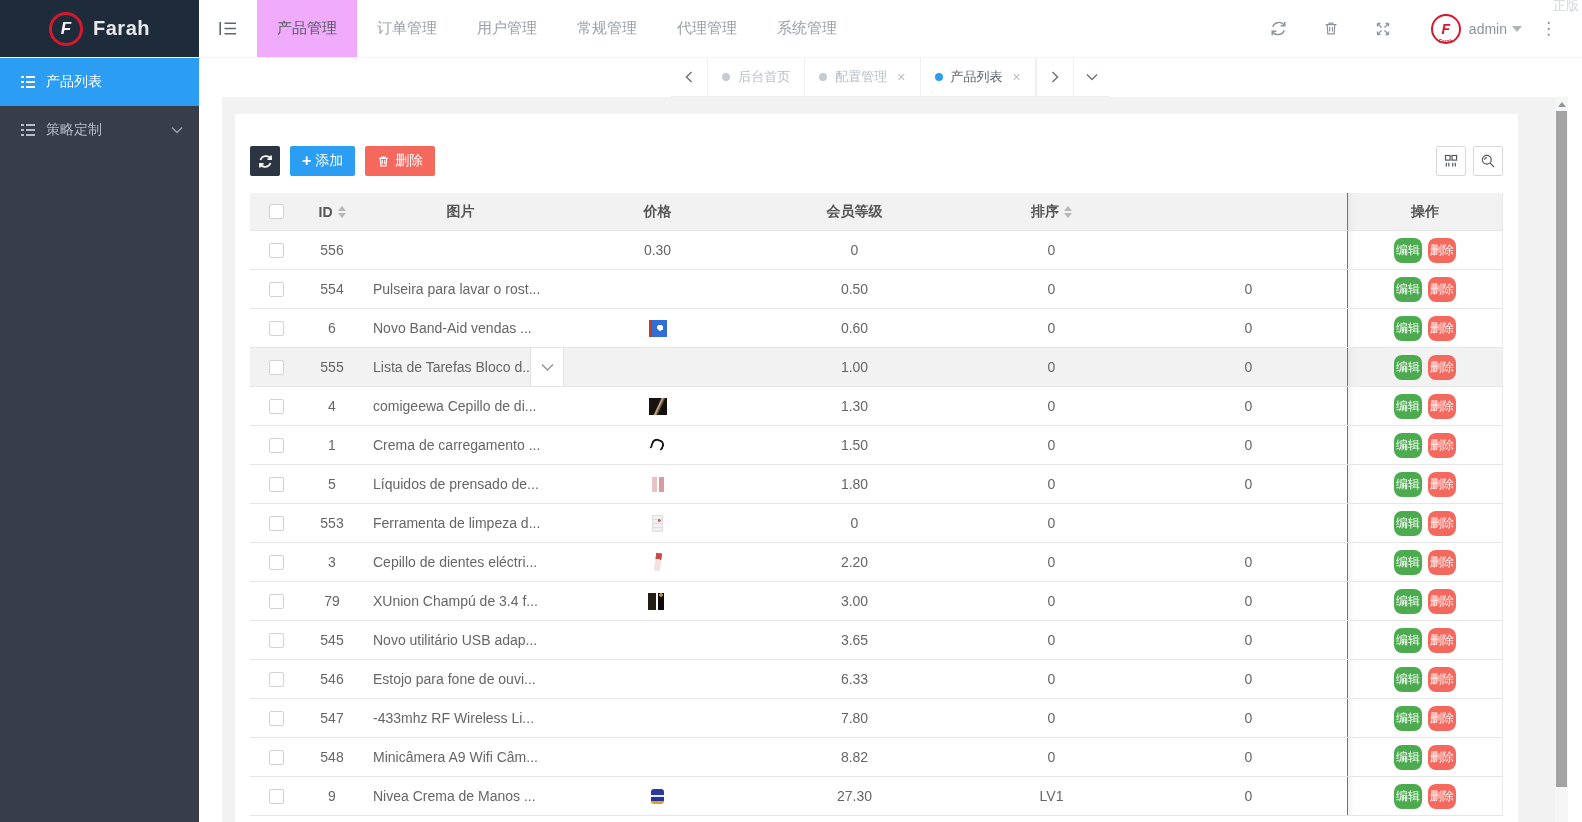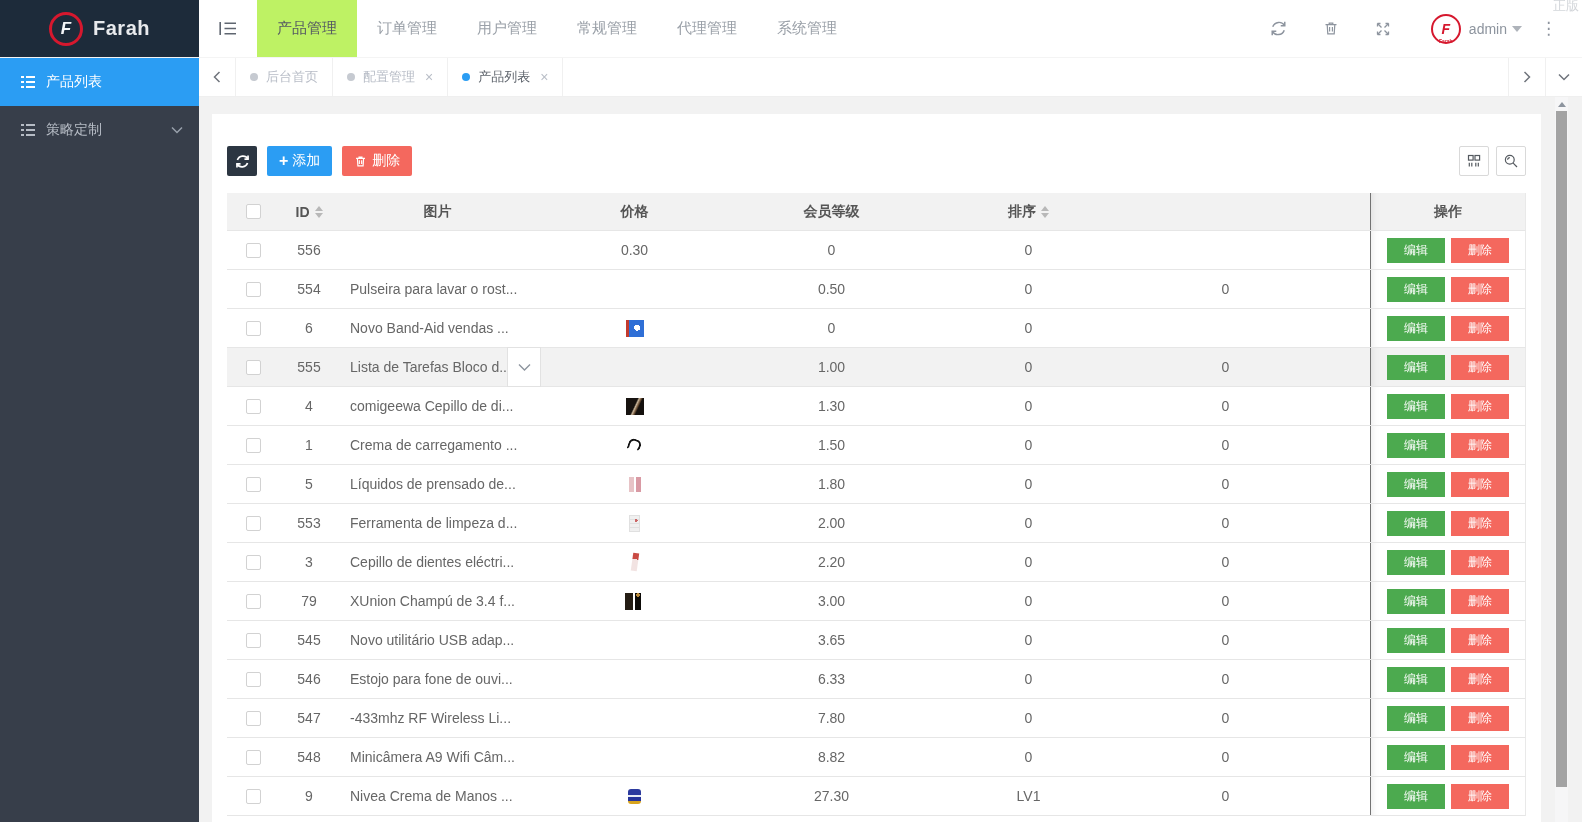--- a/index.html
+++ b/index.html
@@ -18,21 +18,21 @@
     justify-content:center; gap:10px; flex:none; }
   .logo-icon{ width:34px; height:34px; border:3px solid var(--brand-red); border-radius:50%;
     display:flex; align-items:center; justify-content:center; color:#f4f6f8;
     font-weight:bold; font-style:italic; font-size:17px; }
   .logo-text{ color:#e8eaed; font-size:20px; font-weight:bold; letter-spacing:.5px; }
   .fold-btn{ width:58px; display:flex; align-items:center; justify-content:center;
     color:#5f6670; cursor:pointer; flex:none; }
   .top-nav{ display:flex; align-items:stretch; }
   .nav-item{ width:100px; display:flex; align-items:center; justify-content:center;
     font-size:15px; color:#9aa0a8; cursor:pointer; }
-  .nav-item.active{ background:#bef264; color:#565b63; }
+  .nav-item.active{ background:#f0abfc; color:#565b63; }
   .header-right{ margin-left:auto; display:flex; align-items:center; padding-right:14px; }
   .hdr-icon{ padding:0 18px; color:#8d949e; display:flex; align-items:center; cursor:pointer; }
   .avatar{ position:relative; width:30px; height:30px; margin:0 8px 0 22px;
     border:2px solid var(--brand-red); border-radius:50%; display:flex; align-items:center;
     justify-content:center; color:var(--brand-red); font-weight:bold; font-style:italic;
     font-size:14px; flex:none; }
   .avatar-sub{ position:absolute; bottom:-1px; left:0; right:0; text-align:center;
     font-size:5px; font-style:normal; color:var(--brand-red); line-height:4px; }
   .user-name{ color:#8d949e; font-size:14px; margin-right:5px; }
   .caret-down{ width:0; height:0; border-left:5px solid transparent; border-right:5px solid transparent;
@@ -42,21 +42,21 @@
 
   
   .app-body{ display:flex; height:764px; }
   .sidebar{ width:199px; flex:none; background:var(--sidebar-bg); }
   .side-item{ height:48px; display:flex; align-items:center; padding:0 16px 0 20px;
     color:#b6bcc5; font-size:14px; cursor:pointer; }
   .side-item.active{ background:var(--accent); color:#fff; }
   .side-icon{ display:flex; margin-right:10px; }
   .side-arrow{ margin-left:auto; display:flex; color:#98a0ab; }
 
-  .main{ flex:1; display:flex; flex-direction:column; min-width:0; }
+  .main{ flex:1; display:flex; flex-direction:column; min-width:0;align-items:center; }
 
   
   .tabbar{ height:39px; background:#fff; border-bottom:1px solid #efefef;
     display:flex; align-items:stretch; }
   .tab-nav-btn{ width:37px; display:flex; align-items:center; justify-content:center;
     color:#6f747c; cursor:pointer; flex:none; }
   .tab-nav-btn.bordered-r{ border-right:1px solid #f0f0f0; }
   .tab-nav-btn.bordered-l{ border-left:1px solid #f0f0f0; }
   .tabs{ display:flex; align-items:stretch; }
   .tab{ display:flex; align-items:center; gap:8px; padding:0 14px;
@@ -109,21 +109,21 @@
   .sort-caret{ display:flex; flex-direction:column; margin-left:5px; gap:2px; }
   .sort-caret i{ display:block; width:0; height:0; border-left:4px solid transparent;
     border-right:4px solid transparent; }
   .sort-caret .up{ border-bottom:5px solid #b8b8b8; }
   .sort-caret .down{ border-top:5px solid #b8b8b8; }
 
   .expander{ position:absolute; left:168px; top:-1px; bottom:-1px; width:34px;
     background:#fff; border:1px solid #e2e2e2; display:flex; align-items:center;
     justify-content:center; color:#8d949e; cursor:pointer; }
 
-  .mini-btn{ border:none; border-radius:0; color:#fff; font-size:12px; padding:4px 17px;
+  .mini-btn{ border:none; border-radius:8px; color:#fff; font-size:12px; padding:4px 2px;
     margin:0 3px; cursor:pointer; font-family:inherit; }
   .op-edit{ background:var(--success); }
   .op-del{ background:var(--danger); }
 
   
   .thumb{ display:inline-block; width:18px; height:17px; }
   .thumb-bandaid{ background-image:
       radial-gradient(circle at 62% 45%, #fff 0 3px, rgba(255,255,255,0) 3px),
       linear-gradient(90deg,#c23b2e 0 3px,#2f6fd6 3px); }
   .thumb-photo-dark{ background:linear-gradient(115deg,#171310 46%,#cbb79b 52%,#6b4f35 60%,#14100d 66%); }
@@ -415,20 +415,21 @@
                   <span class="checkbox"></span>
                 </div>
     <div class="td col-id">6</div>
     <div class="td col-name">
       <span class="name-text">Novo Band-Aid vendas ...</span>
 
     </div>
     <div class="td col-img">
       <span class="thumb thumb-bandaid"></span>
     </div>
+    <div class="td col-price">0.60</div>
     <div class="td col-level">0</div>
     <div class="td col-sort">0</div>
     <div class="td col-filler"></div>
     <div class="td col-ops">
       <button class="mini-btn op-edit">编辑</button>
       <button class="mini-btn op-del">删除</button>
     </div>
   </div>
               <div class="tr hl">
     <div class="td col-check">
@@ -523,21 +524,20 @@
                   <span class="checkbox"></span>
                 </div>
     <div class="td col-id">553</div>
     <div class="td col-name">
       <span class="name-text">Ferramenta de limpeza d...</span>
 
     </div>
     <div class="td col-img">
       <span class="thumb thumb-package-light"></span>
     </div>
-    <div class="td col-price">2.00</div>
     <div class="td col-level">0</div>
     <div class="td col-sort">0</div>
     <div class="td col-filler"></div>
     <div class="td col-ops">
       <button class="mini-btn op-edit">编辑</button>
       <button class="mini-btn op-del">删除</button>
     </div>
   </div>
               <div class="tr">
     <div class="td col-check">

